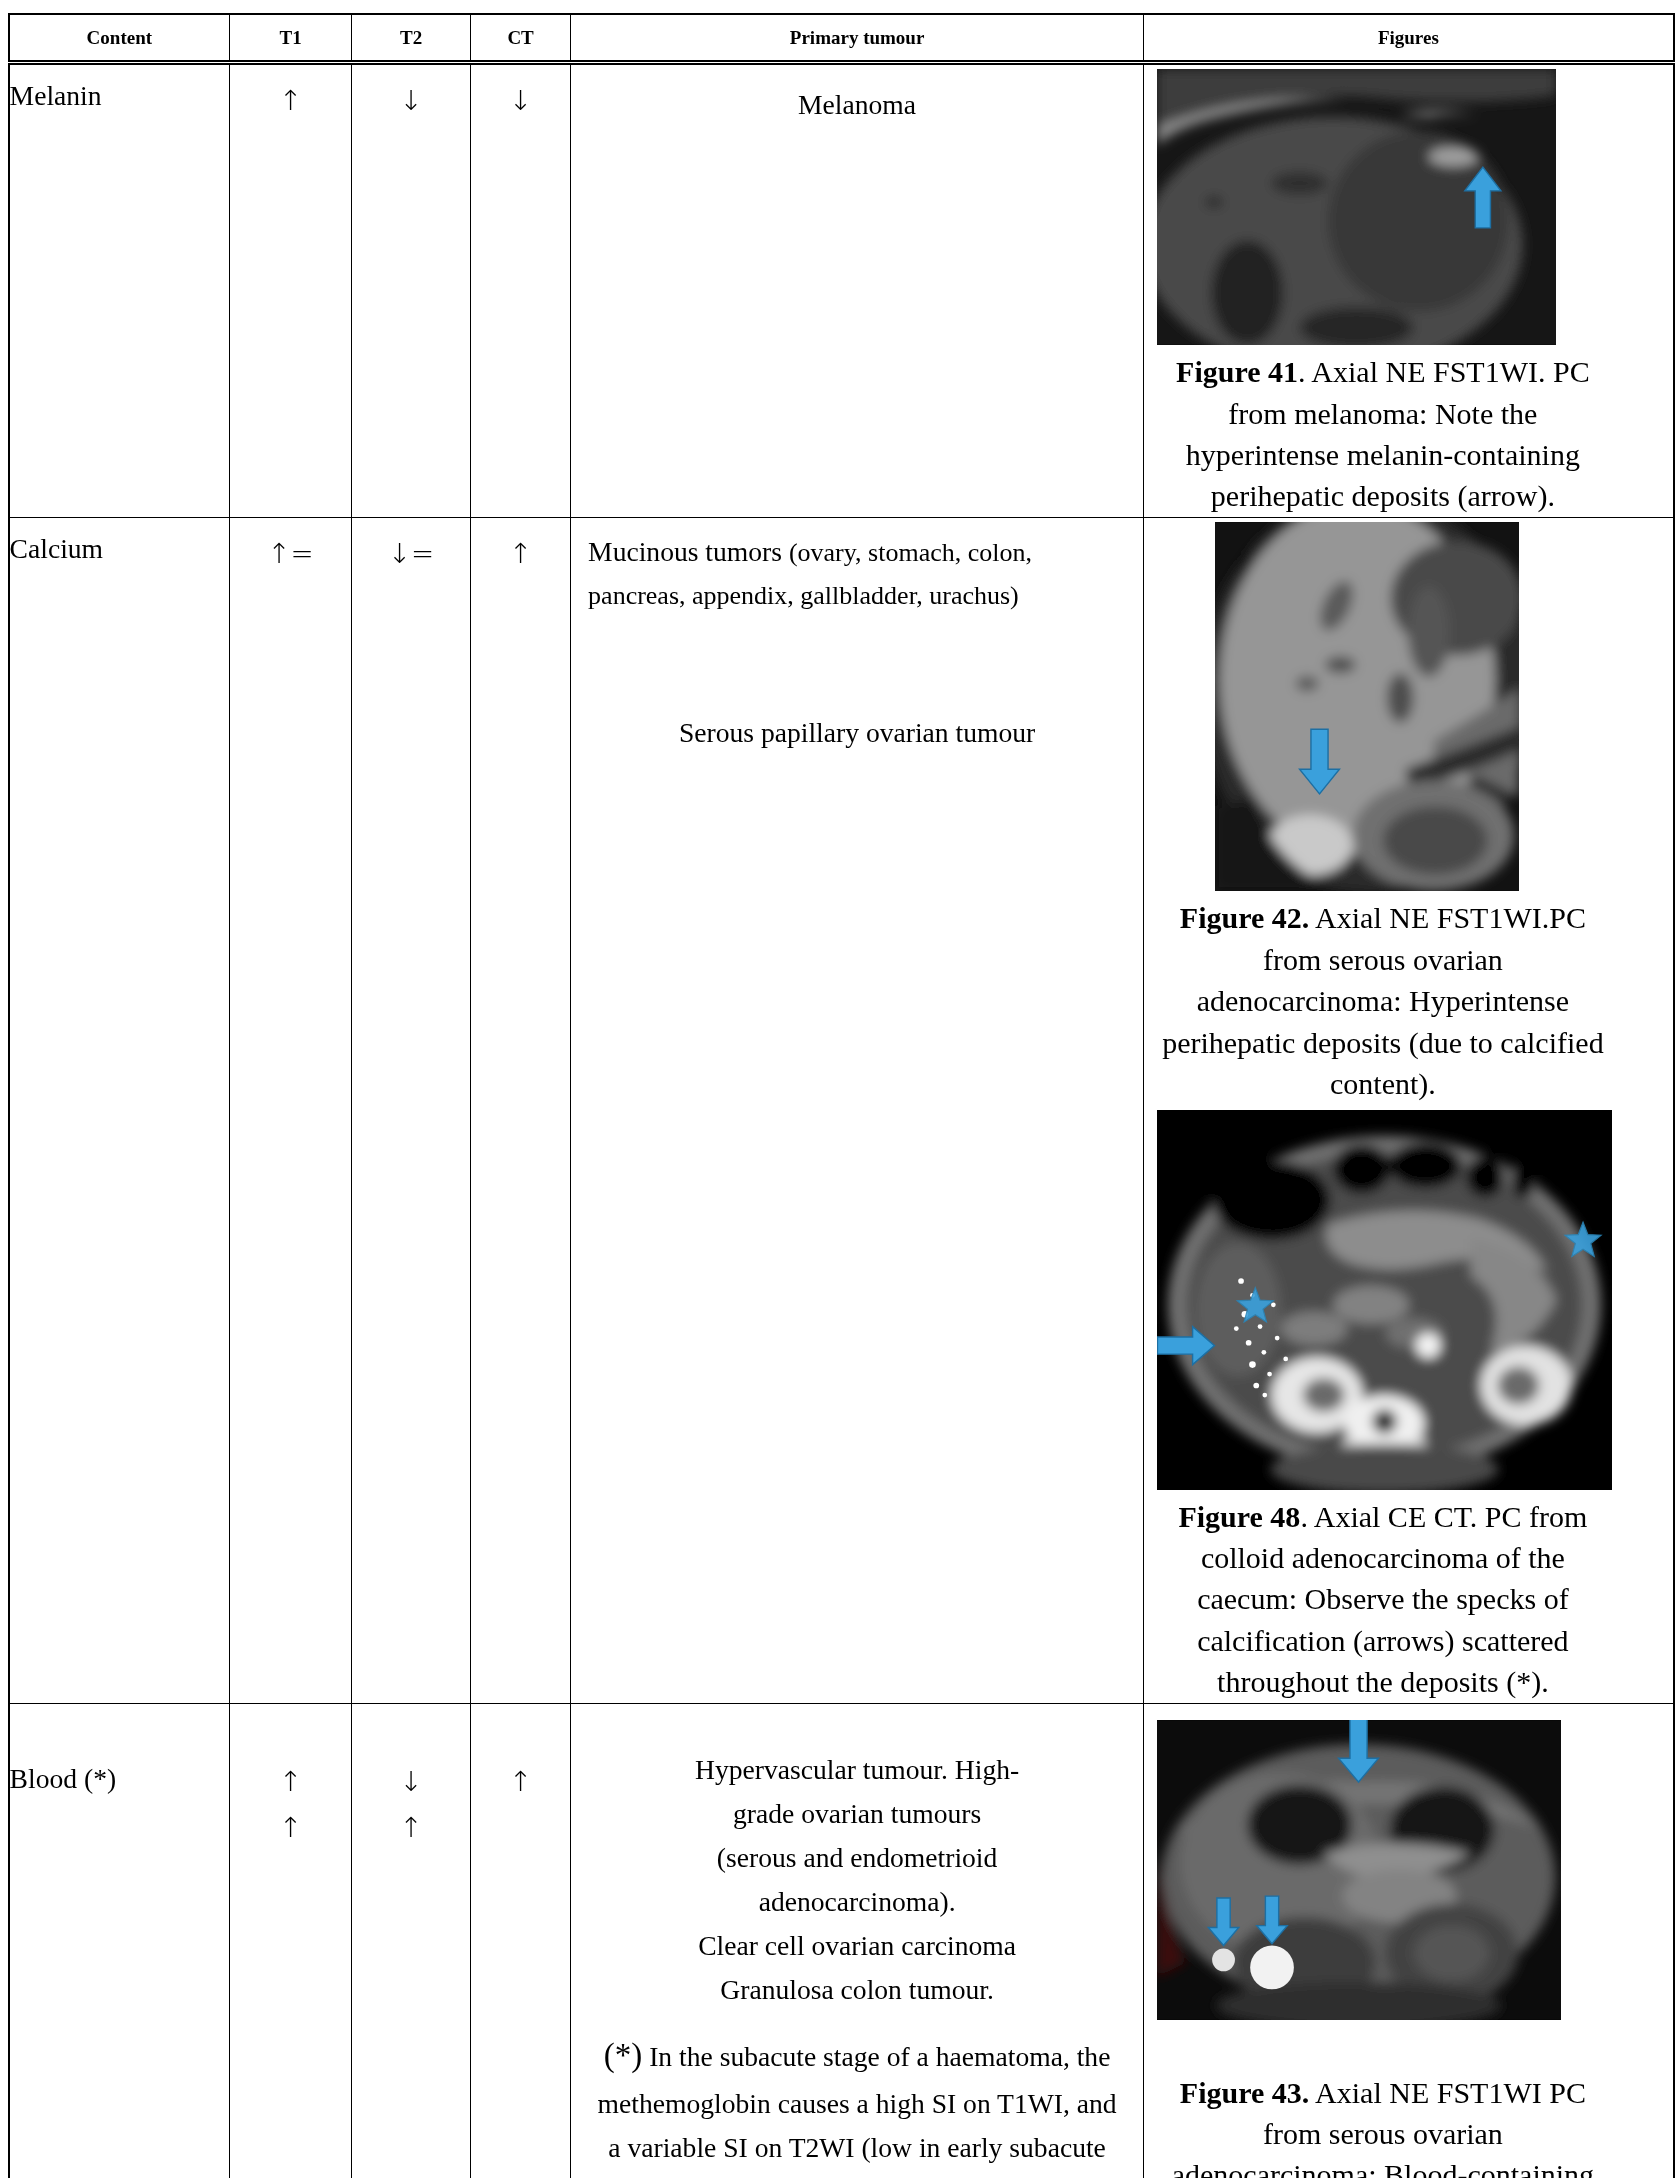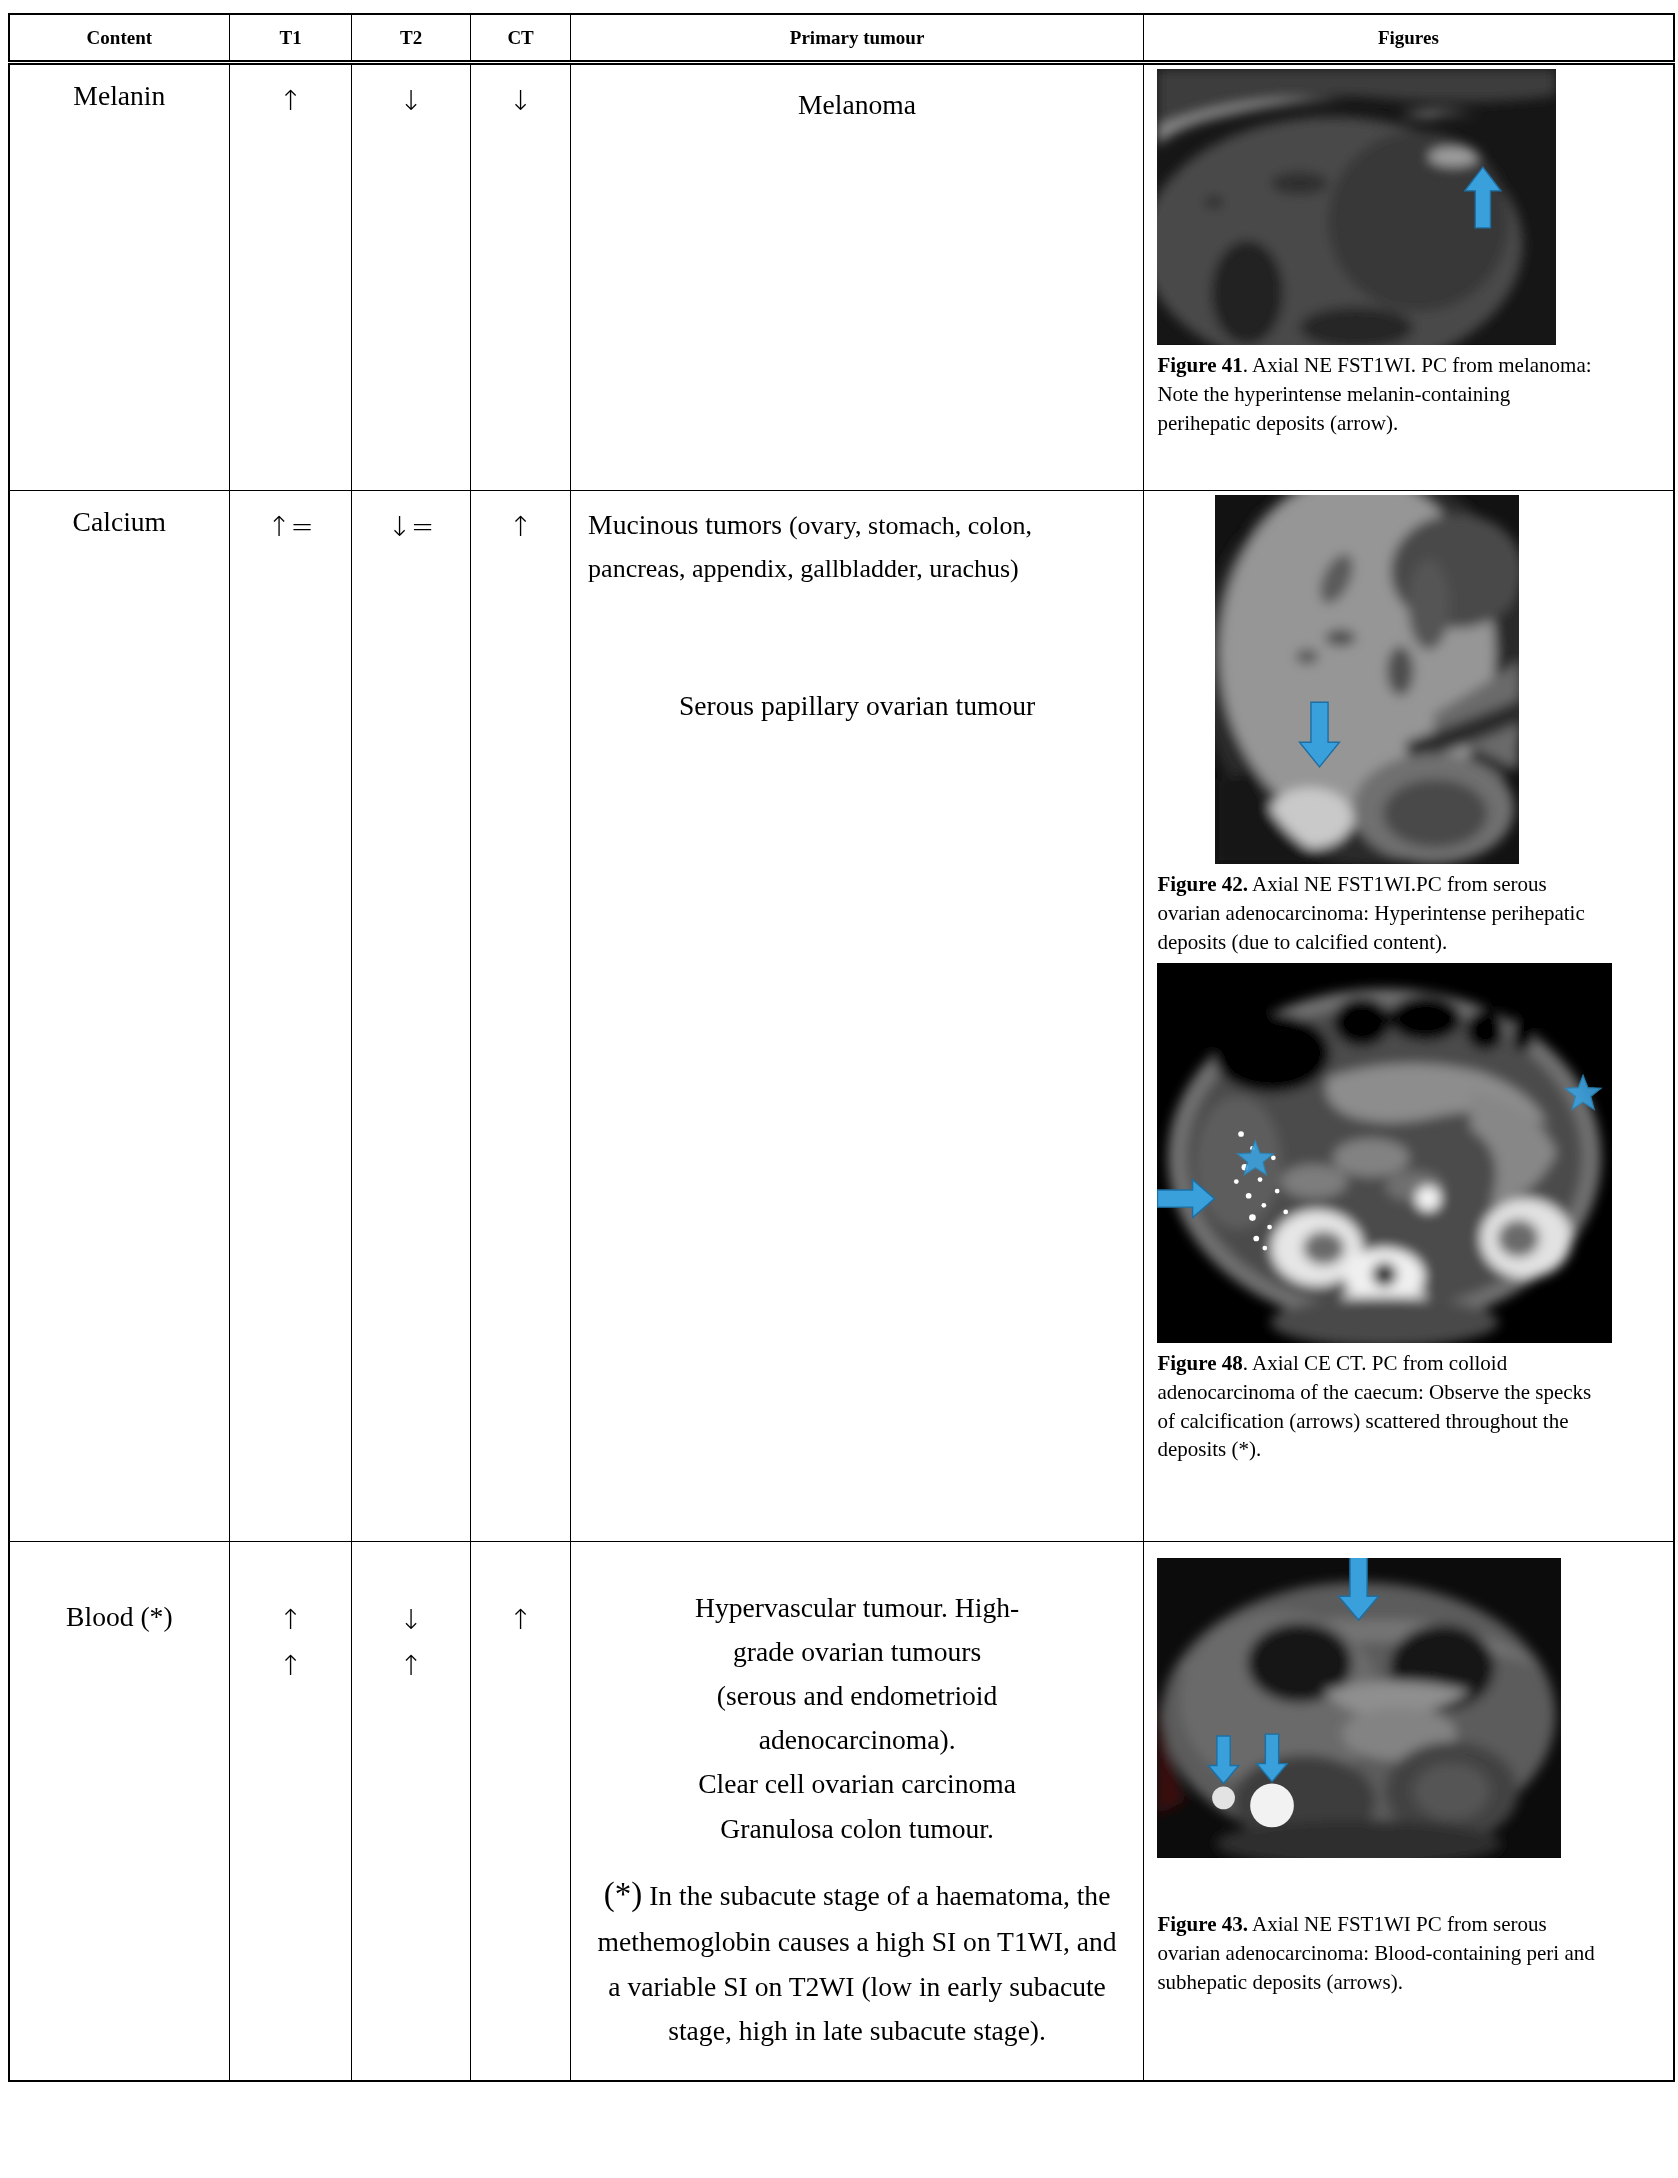--- a/index.html
+++ b/index.html
@@ -26,39 +26,39 @@
   
   tr.head td { border-bottom:5.7px double #000; height:48px; font-weight:bold;
     font-size:19px; text-align:center; vertical-align:middle; padding:1.9px 0; }
 
   
   tr.datarow td { border-top:1.9px solid #000; }
   tr.r-melanin  { height:428px; }
   tr.r-calcium  { height:1051px; }
   tr.r-blood    { height:540px; }
 
-  td.label-cell { text-align:center; font-size:27.6px; padding-top:15px; }
+  td.label-cell { text-align:left; font-size:27.6px; padding-top:15px; }
   td.arrows { text-align:center; padding-top:13.3px; }
   .arrow-line { font-family:"DejaVu Sans", sans-serif; font-size:27.6px; line-height:46px; font-weight:300; }
   tr.r-blood td.label-cell { padding-top:59px;border-radius:23px; }
   tr.r-blood td.arrows { padding-top:55px; }
 
   td.primary-cell { font-size:27.6px; line-height:1.55; padding:13.3px 17px 0 17px; }
   .center-line { text-align:center; }
   .melanoma-line { margin-top:5.7px; }
   .mucinous { width:514px; text-align:left; }
   .mucinous .paren { font-size:26px; }
   .serous-line { margin-top:95px; text-align:center; }
   tr.r-blood td.primary-cell { padding-top:44px; line-height:1.6; }
   .footnote { margin-top:17px; text-align:center; }
   .footnote .star { font-size:33px; }
 
   td.figures-cell { padding:3.8px 0 0 13.3px; }
   .fig-img { display:block; background:#000; }
-  .caption { width:451px; font-size:21px; line-height:1.38; margin-top:6.7px; text-align:left; }
+  .caption { width:451px; font-size:30px; line-height:1.38; margin-top:6.7px; text-align:center; }
   .fig42-img { margin-left:58px; }
   tr.r-blood td.figures-cell { padding-top:16px; }
   .caption-43 { margin-top:52px; }
   .mt6 { margin-top:5.7px; }
 
   svg .scanblur { filter:url(#blurA); }
   .arrow-glyph { fill:#3AA0DC; stroke:#1d6fa3; stroke-width:1.5; }
   .star-glyph { fill:#3AA0DC; stroke:#2a85b8; stroke-width:1; opacity:.9; }
 </style>
 </head>

